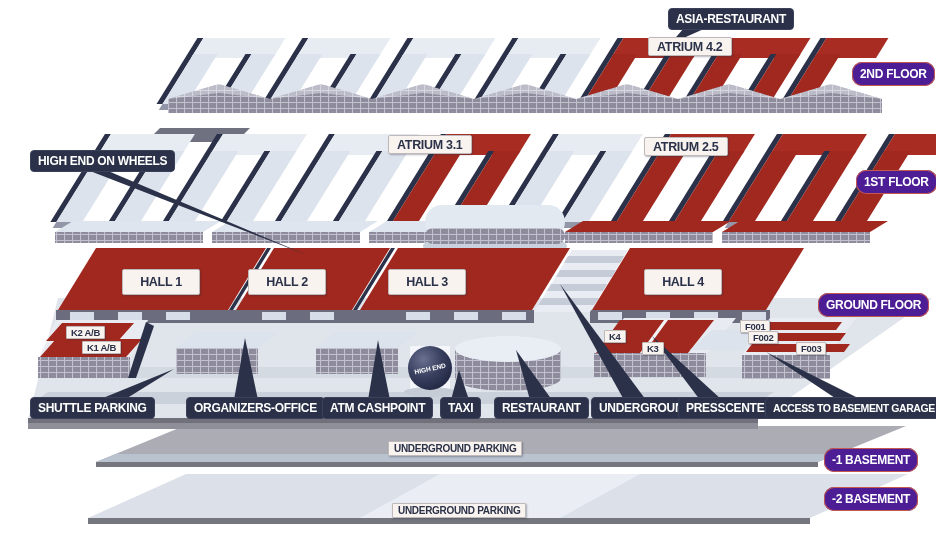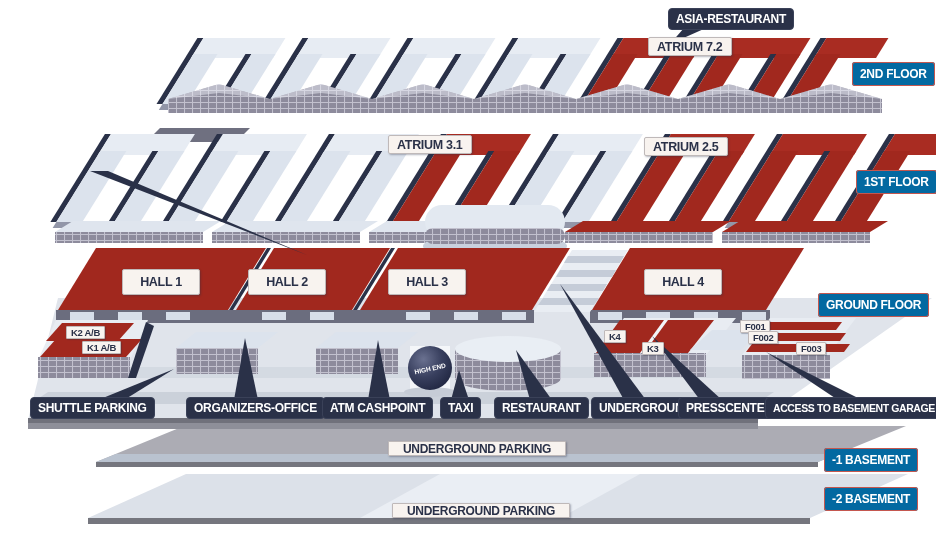--- a/index.html
+++ b/index.html
@@ -3,27 +3,27 @@
 <meta charset="utf-8">
 <style>
   html,body{margin:0;padding:0;background:#fff;}
   #stage{position:relative;width:936px;height:535px;background:#fff;overflow:hidden;
          font-family:"Liberation Sans", sans-serif;}
   #scene{position:absolute;left:0;top:0;}
   .badge{position:absolute;display:flex;align-items:center;justify-content:center;
          font-weight:700;white-space:nowrap;box-sizing:border-box;letter-spacing:-.3px;}
   .b-navy{background:#2A3148;color:#fff;border-radius:4px;font-size:12px;height:22px;
           padding:0 7px;border:1px solid #3A4158;}
-  .b-red{background:#0369a1;color:#fff;border-radius:3px;font-size:12px;height:24px;
+  .b-red{background:#4c1d95;color:#fff;border-radius:10px;font-size:12px;height:24px;
          padding:0 8px;box-shadow:inset 0 0 0 1px #C4574F;}
   .b-white{background:#F8F3EF;color:#2A3148;border:1px solid #BFB9B9;border-radius:2px;
            font-size:12.5px;height:19px;padding:0 8px;box-shadow:1px 1px 2px rgba(40,45,70,.35);}
   .b-hall{width:78px;padding:12px;}
   .b-tiny{font-size:9.5px;height:13px;padding:0 4px;border-radius:1px;box-shadow:1px 1px 1px rgba(40,45,70,.3);}
-  .b-up{font-size:12px;height:15px;padding:0 14px;border-radius:1px;text-align:center;}
+  .b-up{font-size:10px;height:15px;padding:0 5px;border-radius:1px;text-align:center;}
   .b-wide{font-size:10.5px;letter-spacing:-.4px;}
 </style>
 </head>
 <body>
 
 <div id="stage">
 
 <svg id="scene" width="936" height="535" viewBox="0 0 936 535">
   <defs>
     <pattern id="grid" width="8" height="6" patternUnits="userSpaceOnUse">
@@ -294,23 +294,24 @@
     <polygon points="530,400 552,400 516,350"></polygon>
     <polygon points="624,400 646,400 560,284"></polygon>
     <polygon points="700,400 722,400 652,336"></polygon>
     <polygon points="838,400 862,400 766,352"></polygon>
     <polygon points="90,171 108,171 307,255"></polygon>
     <polygon points="684,28 706,28 670,44"></polygon>
   </g>
 </svg>
 
 <div class="badge b-navy" style="left:668px;top:8px">ASIA-RESTAURANT</div>
-<div class="badge b-white" style="left:648px;top:37px">ATRIUM 7.2</div>
+<div class="badge b-white" style="left:648px;top:37px">ATRIUM 4.2</div>
 <div class="badge b-red" style="left:852px;top:62px">2ND FLOOR</div>
 
+<div class="badge b-navy" style="left:30px;top:150px">HIGH END ON WHEELS</div>
 <div class="badge b-white" style="left:388px;top:135px">ATRIUM 3.1</div>
 <div class="badge b-white" style="left:644px;top:137px">ATRIUM 2.5</div>
 <div class="badge b-red" style="left:856px;top:170px">1ST FLOOR</div>
 
 <div class="badge b-white b-hall" style="left:122px;top:269px">HALL 1</div>
 <div class="badge b-white b-hall" style="left:248px;top:269px">HALL 2</div>
 <div class="badge b-white b-hall" style="left:388px;top:269px">HALL 3</div>
 <div class="badge b-white b-hall" style="left:644px;top:269px">HALL 4</div>
 <div class="badge b-red" style="left:818px;top:293px">GROUND FLOOR</div>
 

